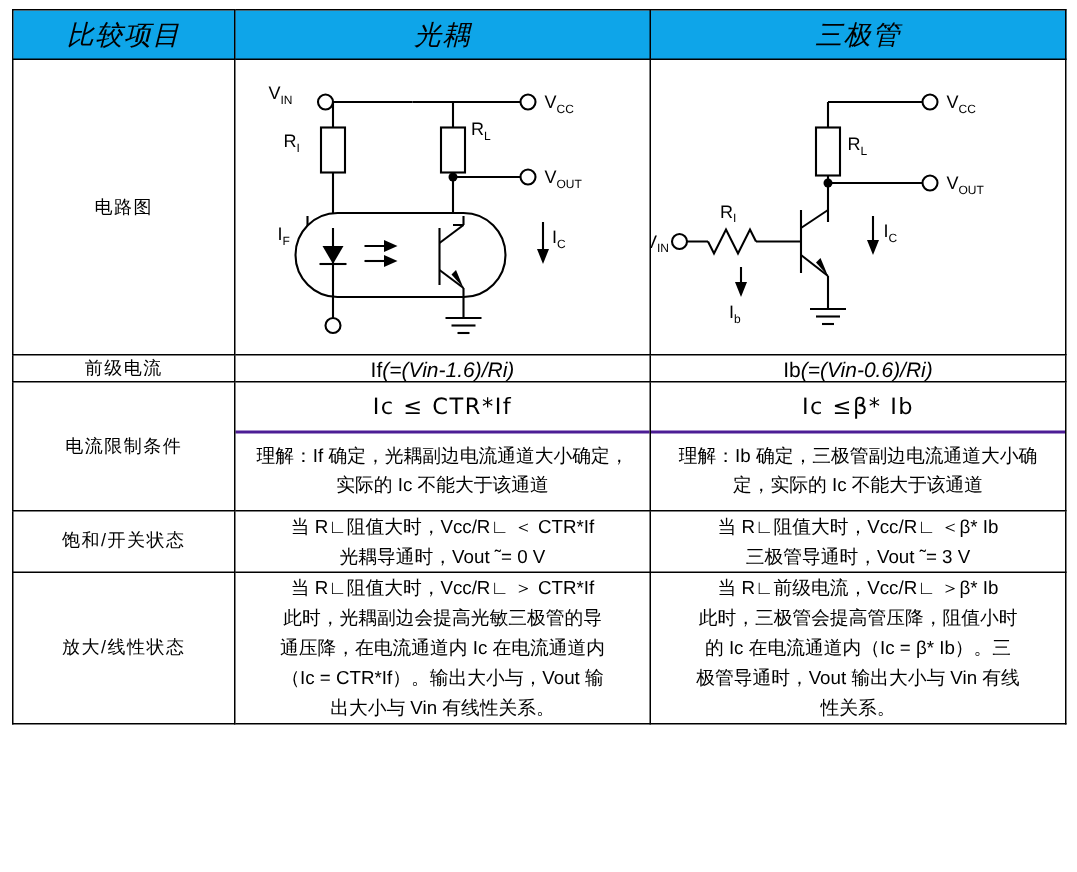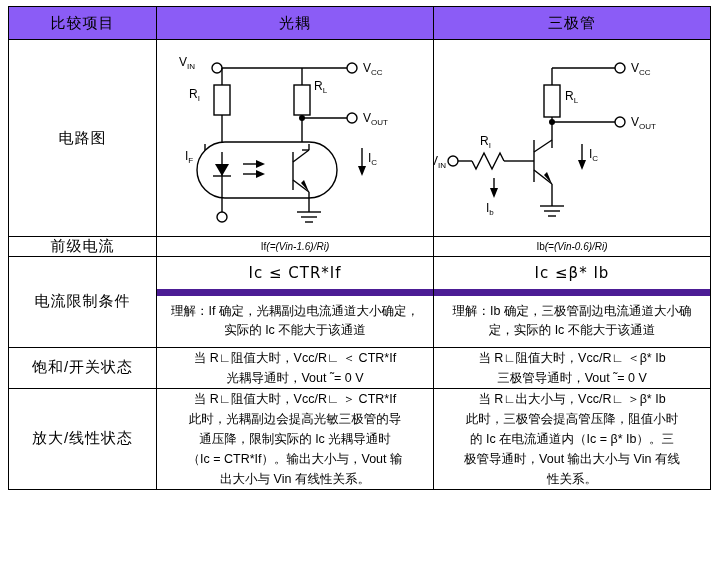--- a/index.html
+++ b/index.html
@@ -30,48 +30,49 @@
     vertical-align: middle;
     text-align: center;
     padding: 0;
     font-weight: normal;
   }
   .col-a { width: 148px; }
   .col-b { width: 277px; }
   .col-c { width: 277px; }
 
   .hdr td {
-    background: #8b5cf6;
+    background: #0ea5e9;
     height: 32px;
-    font-size: 15px;
+    font-size: 18px;
     letter-spacing: 1px;
+    font-style: italic;
   }
   .rowlabel {
-    font-size: 15px;
+    font-size: 12px;
     letter-spacing: 1px;
   }
   .formula {
-    font-size: 10px;
+    font-size: 14px;
     font-weight: bold;
     font-style: italic;
     padding: 9px 4px;
   }
   .formula .nm { font-style: normal; }
   .ineq {
     font-size: 15px;
     padding: 7px 4px;
     letter-spacing: 1px;
     font-family: "DejaVu Sans", sans-serif;
   }
   .note {
     font-size: 12.5px;
     line-height: 1.55;
     padding: 6px 10px;
     text-align: center;
-    border-top: 7px solid #4c1d95;
+    border-top: 2px solid #4c1d95;
   }
   .subsplit { padding: 0 !important; }
   .subsplit .ineq { border-bottom: 0; text-align: center; }
   .body-text {
     font-size: 12.5px;
     line-height: 1.6;
     padding: 6px 10px 7px 10px;
     text-align: center;
     margin-top: 32px;
   }
@@ -247,35 +248,35 @@
       </tr>
 
       <tr>
         <td class="rowlabel">饱和/开关状态</td>
         <td class="body-text sat-cell">
           <span class="line">当 R∟阻值大时，Vcc/R∟ ＜ CTR*If</span>
           <span class="line">光耦导通时，Vout ˜= 0 V</span>
         </td>
         <td class="body-text sat-cell">
           <span class="line">当 R∟阻值大时，Vcc/R∟ ＜β* Ib</span>
-          <span class="line">三极管导通时，Vout ˜= 0 V</span>
+          <span class="line">三极管导通时，Vout ˜= 3 V</span>
         </td>
       </tr>
 
       <tr>
         <td class="rowlabel">放大/线性状态</td>
         <td class="body-text">
           <span class="line">当 R∟阻值大时，Vcc/R∟ ＞ CTR*If</span>
           <span class="line">此时，光耦副边会提高光敏三极管的导</span>
-          <span class="line">通压降，限制实际的 Ic 光耦导通时</span>
+          <span class="line">通压降，在电流通道内 Ic 在电流通道内</span>
           <span class="line">（Ic = CTR*If）。输出大小与，Vout 输</span>
           <span class="line">出大小与 Vin 有线性关系。</span>
         </td>
         <td class="body-text">
-          <span class="line">当 R∟出大小与，Vcc/R∟ ＞β* Ib</span>
+          <span class="line">当 R∟前级电流，Vcc/R∟ ＞β* Ib</span>
           <span class="line">此时，三极管会提高管压降，阻值小时</span>
           <span class="line">的 Ic 在电流通道内（Ic = β* Ib）。三</span>
           <span class="line">极管导通时，Vout 输出大小与 Vin 有线</span>
           <span class="line">性关系。</span>
         </td>
       </tr>
     </tbody>
   </table>
 </div>
 

